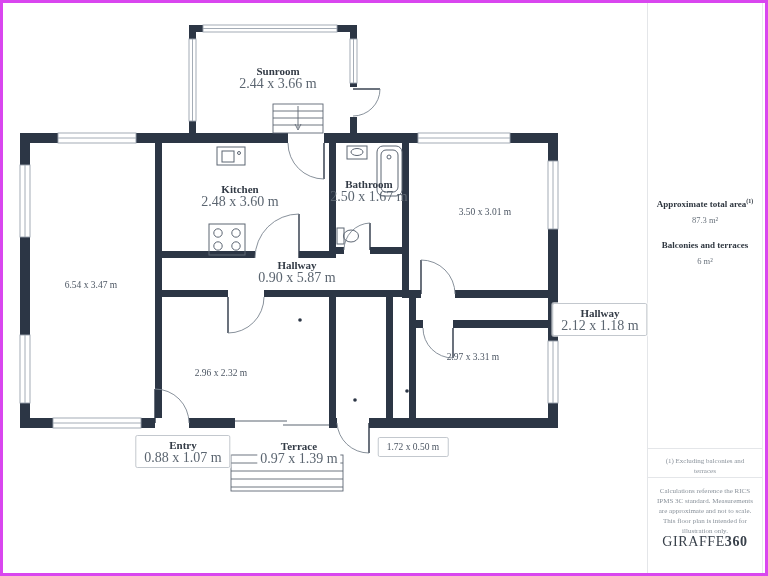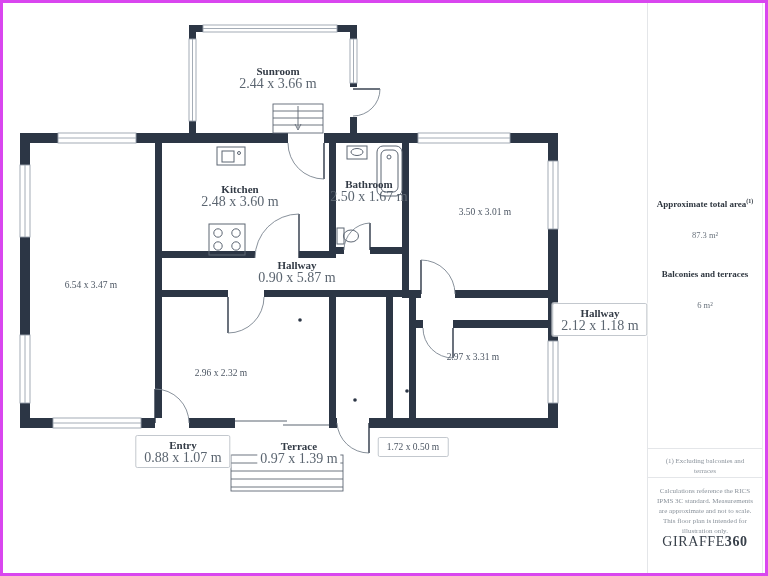--- a/index.html
+++ b/index.html
@@ -22,21 +22,21 @@
   }
   .bg-white{background:#fff;padding:0 3px;}
   
   .sidebar{position:absolute;left:645px;top:0;width:114px;height:576px;z-index:4;}
   .divider-left{position:absolute;left:644px;top:0;width:1px;height:576px;background:#e4e6e9;}
   .divider-right{position:absolute;left:759px;top:0;width:1px;height:576px;background:#e9ebee;}
   .sb-line{position:absolute;left:0;width:114px;height:1px;background:#e4e6e9;}
   .sb-block{position:absolute;left:0;width:114px;text-align:center;}
   .sb-h{font-size:9px;font-weight:700;color:#2f3740;line-height:12px;}
   .sb-h sup{font-size:6px;}
-  .sb-v{font-size:8.5px;color:#6a737d;line-height:11px;margin-top:20px;}
+  .sb-v{font-size:8.5px;color:#6a737d;line-height:11px;margin-top:5px;}
   .sb-small{font-size:7px;color:#8a929b;line-height:10px;padding:0 6px;}
   .brand{font-size:14px;color:#39414b;letter-spacing:.6px;}
   .brand .b{font-weight:700;}
 </style>
 </head>
 <body>
 
 <div class="page">
 
   <svg class="plan-svg" width="768" height="576" viewBox="0 0 768 576">
@@ -236,21 +236,21 @@
 
 
   <div class="divider-left"></div>
   <div class="divider-right"></div>
 
   <div class="sidebar">
 
     <div class="sb-block" style="top:192px">
       <div class="sb-h"><span>Approximate total area</span><sup>(1)</sup></div>
       <div class="sb-v">87.3 m²</div>
-      <div class="sb-h" style="margin-top:27px">Balconies and terraces</div>
+      <div class="sb-h" style="margin-top:13px">Balconies and terraces</div>
       <div class="sb-v">6 m²</div>
     </div>
 
     <div class="sb-line" style="top:445px"></div>
 
     <div class="sb-block" style="top:453px">
       <div class="sb-small">(1) Excluding balconies and terraces</div>
     </div>
 
     <div class="sb-line" style="top:474px"></div>

